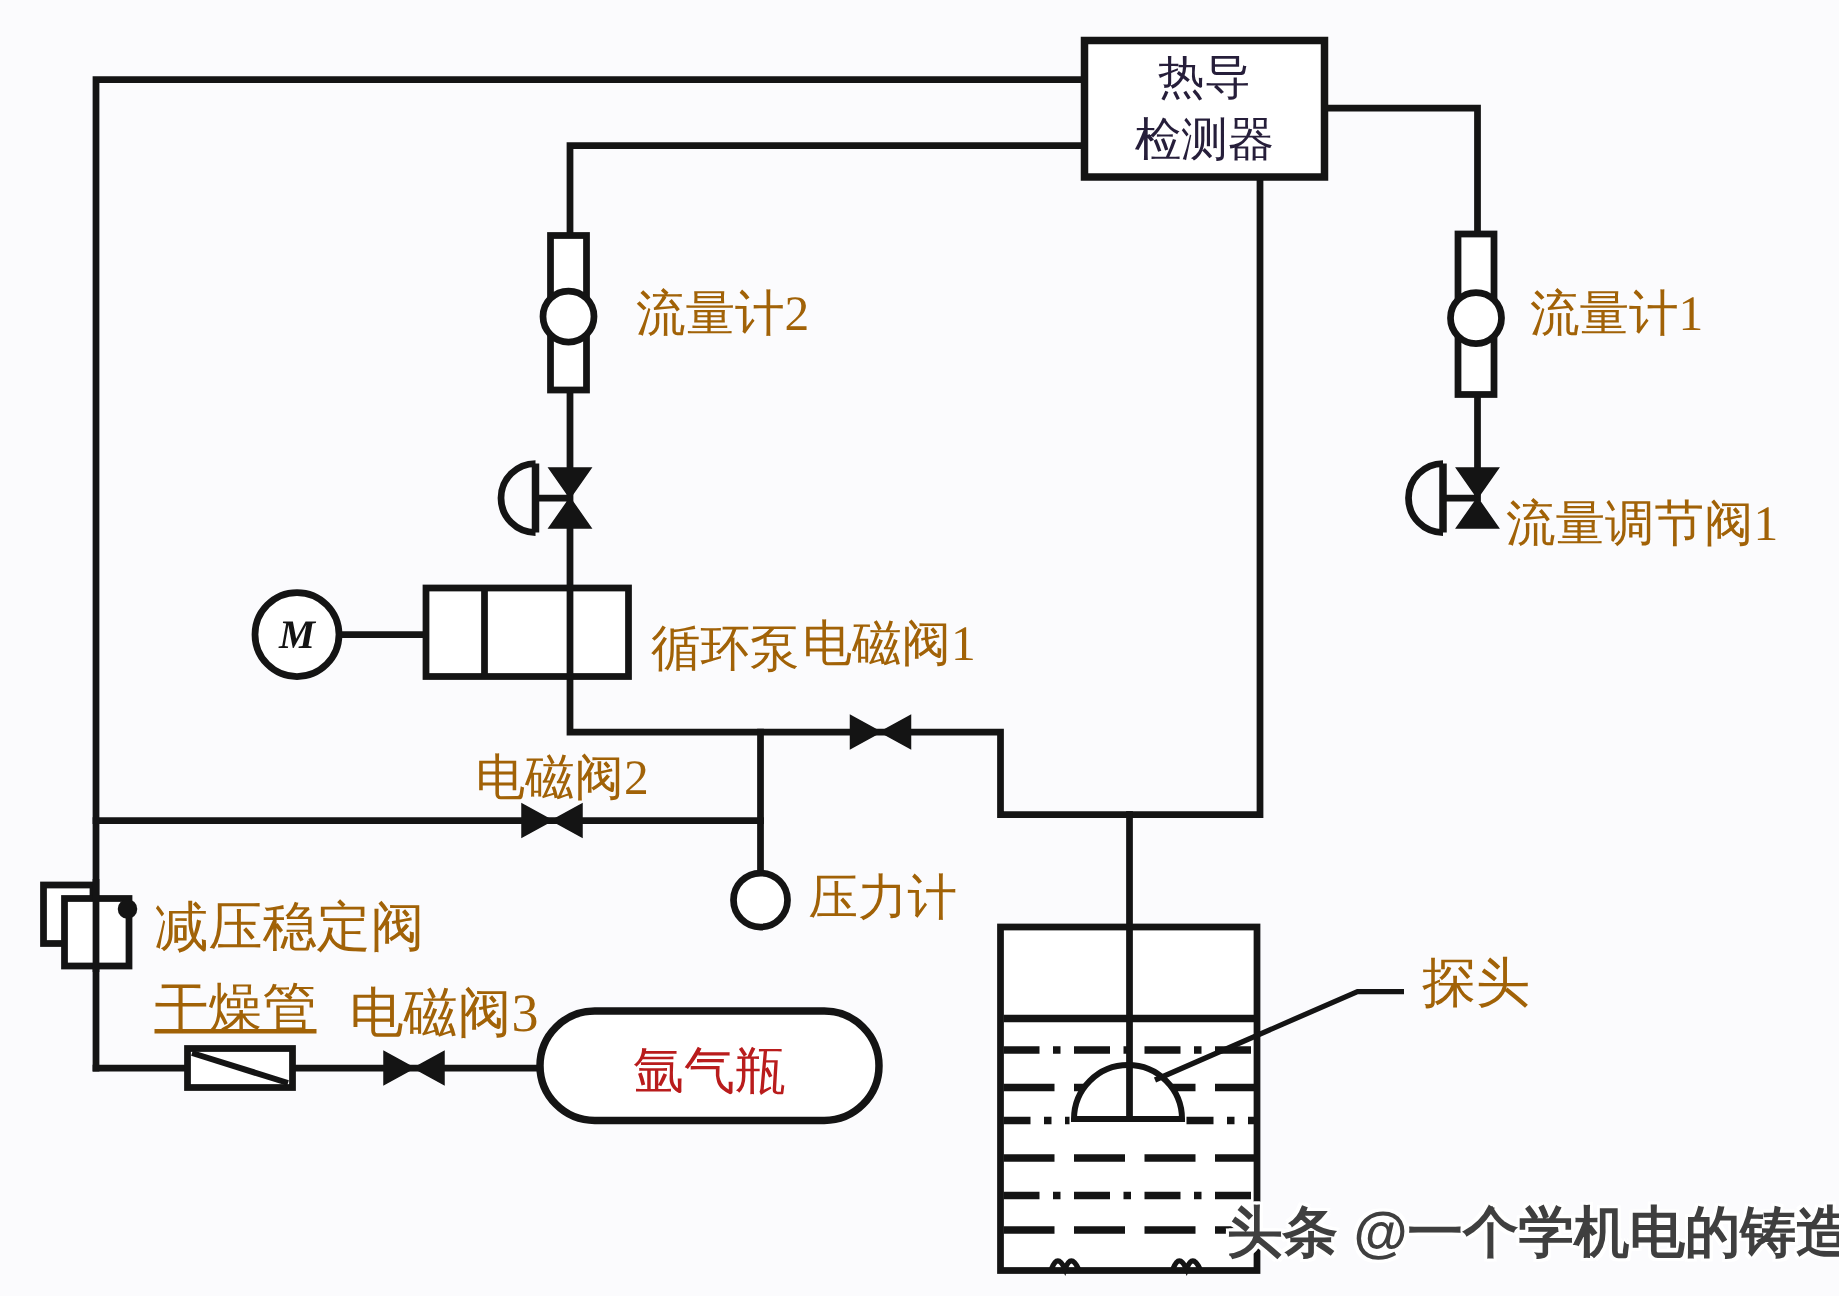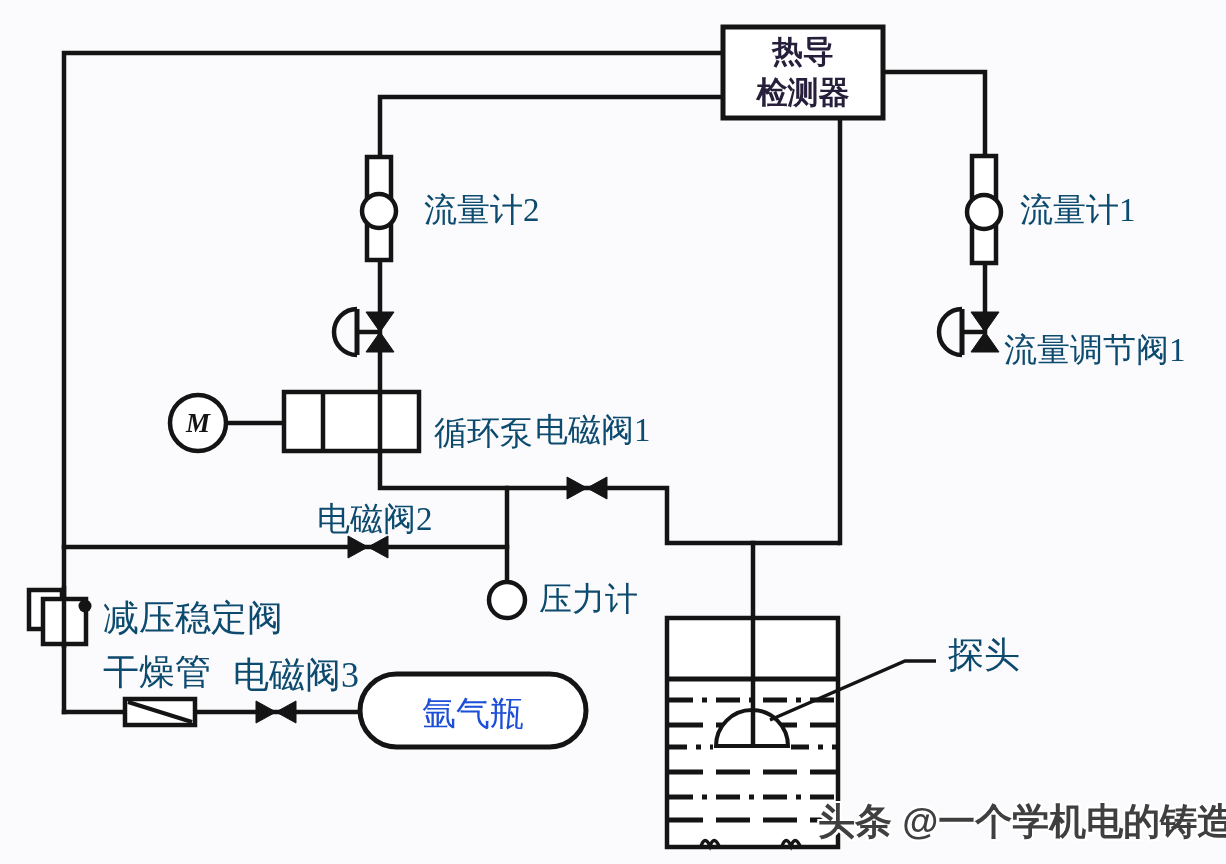--- a/index.html
+++ b/index.html
@@ -2,32 +2,32 @@
 <html><head>
 <meta charset="utf-8">
 <style>
   html,body{margin:0;padding:0;background:#fbfbfd;}
   #canvas{
     position:relative;width:1226px;height:864px;background:#fbfbfd;overflow:hidden;
     font-family:"Liberation Serif","DejaVu Serif",serif;
   }
   #pipes{position:absolute;left:0;top:0;}
   .lbl{
-    position:absolute;color:#0c4a6e;font-size:33px;white-space:nowrap;
+    position:absolute;color:#a16207;font-size:33px;white-space:nowrap;
     font-family:"Liberation Serif","DejaVu Serif",serif;line-height:1.1;
   }
   .lbl-big{font-size:36px;}
   .detector-text{
     position:absolute;left:723px;top:27px;width:160px;height:91px;
     display:flex;flex-direction:column;align-items:center;justify-content:center;
-    color:#261e3a;font-size:31px;line-height:1.3;text-align:center;font-weight:bold;
+    color:#261e3a;font-size:31px;line-height:1.3;text-align:center;
   }
   .bottle-text{
     position:absolute;left:360px;top:691px;width:226px;text-align:center;
-    color:#1d4ed8;font-size:34px;
+    color:#b91c1c;font-size:34px;
   }
   .motor-m{
     position:absolute;left:170px;top:395px;width:56px;height:56px;
     display:flex;align-items:center;justify-content:center;
     font-style:italic;font-weight:bold;font-size:27px;color:#141414;
   }
   .watermark{
     position:absolute;left:818px;top:797px;
     font-family:"Liberation Sans","DejaVu Sans",sans-serif;
     font-weight:bold;font-size:37px;color:#3f3f3f;white-space:nowrap;
@@ -138,21 +138,21 @@
   </div>
 
   <div class="motor-m">M</div>
 
   <div class="lbl" style="left:424px;top:192px;">流量计2</div>
   <div class="lbl" style="left:434px;top:395px;margin-top:20px;">循环泵</div>
   <div class="lbl" style="left:535px;top:412px;">电磁阀1</div>
   <div class="lbl" style="left:317px;top:501px;text-align:center;">电磁阀2</div>
   <div class="lbl" style="left:539px;top:581px;">压力计</div>
   <div class="lbl lbl-big" style="left:103px;top:599px;">减压稳定阀</div>
-  <div class="lbl lbl-big" style="left:103px;top:653px;">干燥管</div>
+  <div class="lbl lbl-big" style="left:103px;top:653px;text-decoration:underline;">干燥管</div>
   <div class="lbl lbl-big" style="left:233px;top:656px;">电磁阀3</div>
   <div class="bottle-text">氩气瓶</div>
   <div class="lbl" style="left:1020px;top:192px;">流量计1</div>
   <div class="lbl" style="left:1004px;top:312px;margin-top:20px;">流量调节阀1</div>
   <div class="lbl lbl-big" style="left:948px;top:636px;">探头</div>
 
   <div class="watermark">头条 @一个学机电的铸造人</div>
 
 </div>
 

